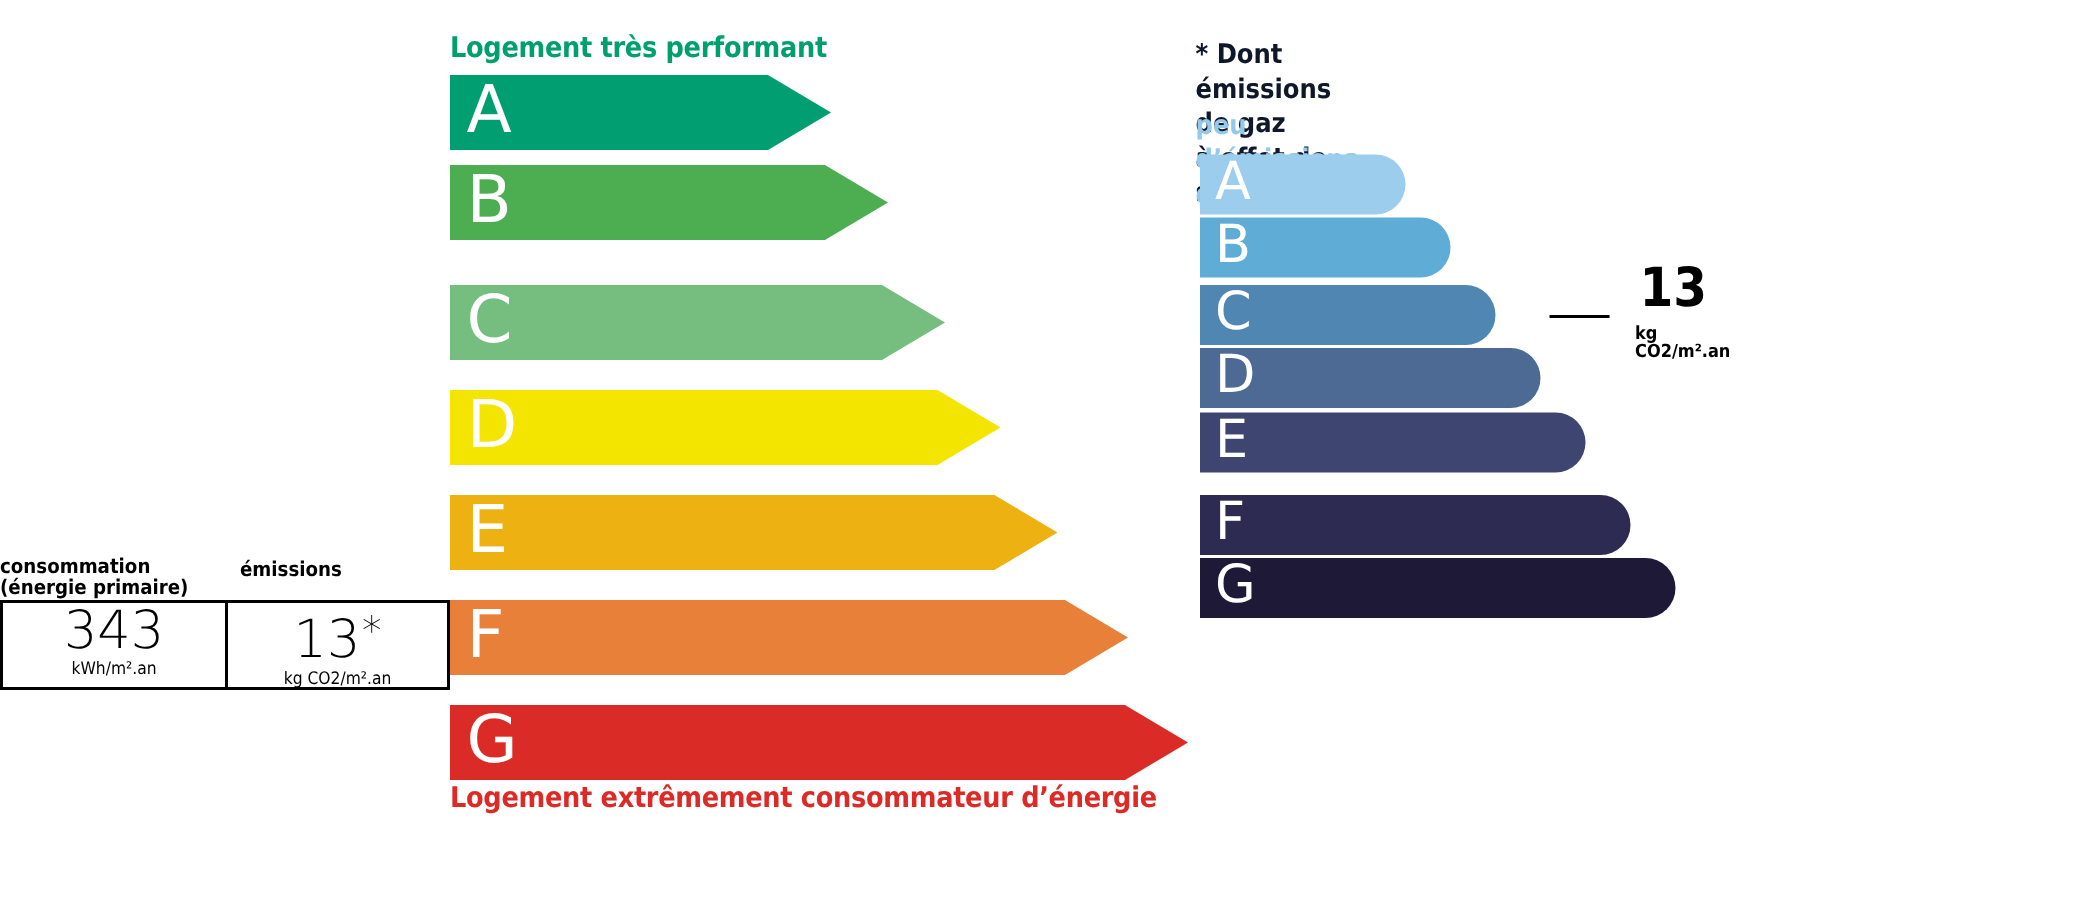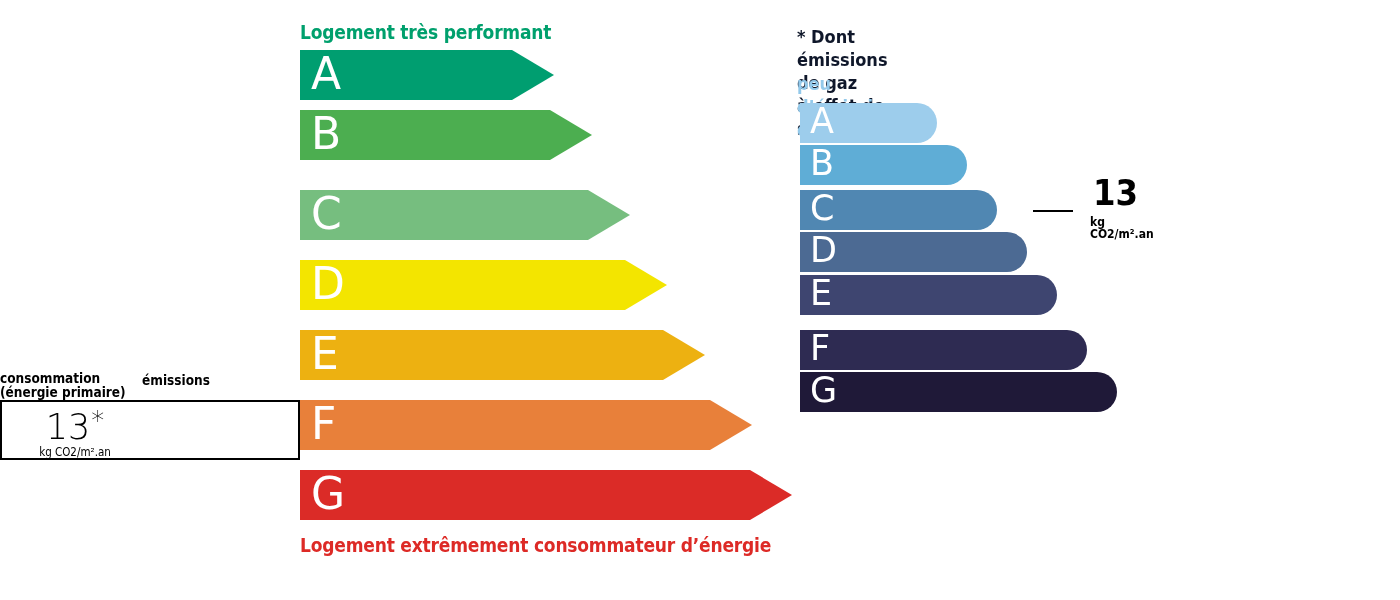--- a/index.html
+++ b/index.html
@@ -16,21 +16,21 @@
   
   #energy-section{position:absolute;left:0;top:0;width:790px;height:600px;}
 
   .top-caption{
     position:absolute;left:300px;top:21px;
     font-family:"DejaVu Sans Condensed","DejaVu Sans",sans-serif;
     font-weight:bold;font-size:19px;letter-spacing:-0.2px;
     color:#00A06D;white-space:nowrap;
   }
   .bottom-caption{
-    position:absolute;left:300px;top:534px;
+    position:absolute;left:300px;top:521px;
     font-family:"DejaVu Sans Condensed","DejaVu Sans",sans-serif;
     font-weight:bold;font-size:19px;letter-spacing:-0.2px;
     color:#DD2A26;white-space:nowrap;
   }
 
   .band{position:absolute;left:300px;height:50px;}
   .band .shape{
     position:absolute;left:0;top:0;height:100%;width:100%;
   }
   .band .letter{
@@ -67,21 +67,21 @@
     font-family:"DejaVu Sans Condensed","DejaVu Sans",sans-serif;
     font-weight:400;font-size:11.5px;color:#000;line-height:1;margin-top:2px;
   }
   .box-label{
     position:absolute;
     font-family:"DejaVu Sans Condensed","DejaVu Sans",sans-serif;
     font-weight:bold;font-size:13.5px;color:#000;line-height:1.0;
     white-space:pre-line;
   }
   #label-consumption{left:0px;top:372px;}
-  #label-emissions{left:142px;top:374px;}
+  #label-emissions{left:160px;top:374px;}
 
   
   #ges-section{position:absolute;left:0;top:0;width:610px;height:600px;}
 
   .ges-header{
     position:absolute;left:797px;
     font-family:"DejaVu Sans Condensed","DejaVu Sans",sans-serif;
     font-weight:bold;font-size:18px;line-height:1.28;white-space:pre-line;
   }
   #ges-header-black{top:25px;color:#0f172a;}
@@ -150,20 +150,24 @@
       <div class="letter">G</div>
     </div>
 
     <div class="bottom-caption">Logement extrêmement consommateur d’énergie</div>
 
     <div class="box-label" id="label-consumption">consommation
 (énergie primaire)</div>
     <div class="box-label" id="label-emissions">émissions</div>
 
     <div id="consumption-box">
+      <div class="cell left">
+        <div class="big-value">343</div>
+        <div class="unit">kWh/m².an</div>
+      </div>
       <div class="cell right">
         <div class="big-value"><span>13</span><span class="star">*</span></div>
         <div class="unit">kg CO2/m².an</div>
       </div>
     </div>
   </div>
 
   <div id="ges-section">
     <div class="ges-header" id="ges-header-black">* Dont émissions de gaz
 à effet de serre</div>

